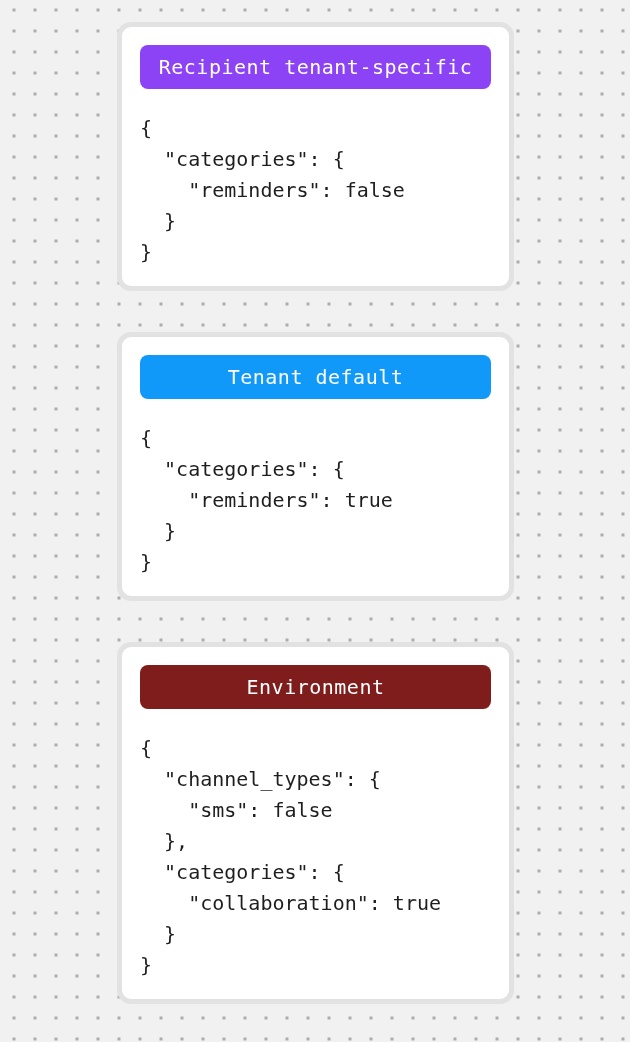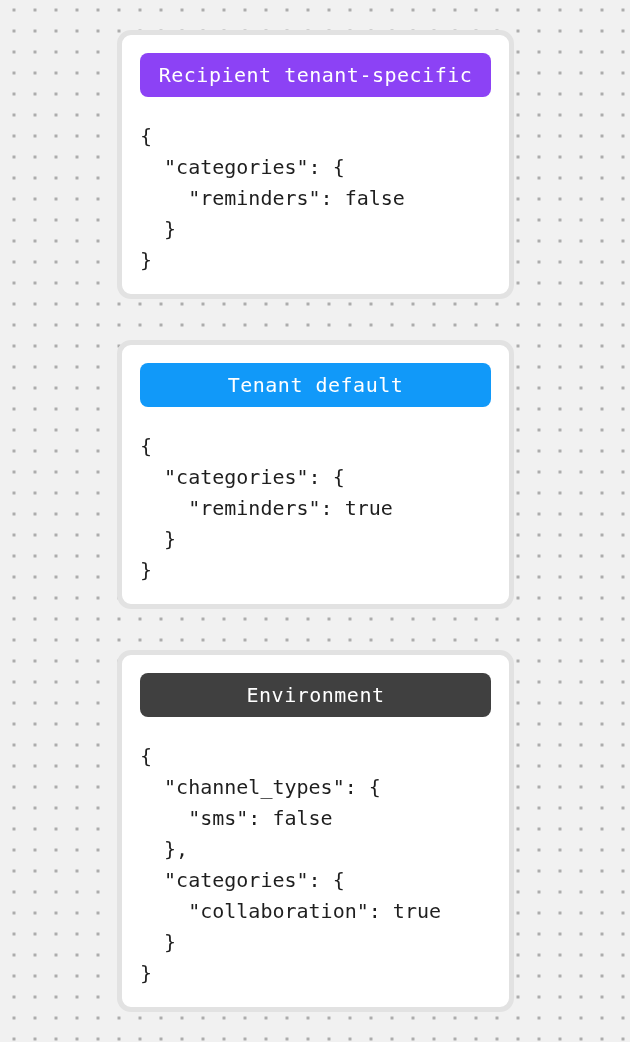--- a/index.html
+++ b/index.html
@@ -18,21 +18,21 @@
     font-family: "DejaVu Sans Mono", "Liberation Mono", monospace;
   }
   .canvas {
     position: relative;
     width: 630px;
     height: 1042px;
   }
   .card-column {
     position: absolute;
     left: 117px;
-    top: 30px;
+    top: 22px;
     width: 397px;
     display: flex;
     flex-direction: column;
     gap: 41px;
   }
   .card {
     box-sizing: border-box;
     width: 397px;
     background: #ffffff;
     border: 5px solid #e2e2e2;
@@ -85,21 +85,21 @@
         <span>Tenant default</span>
       </div>
       <pre class="code">{
   "categories": {
     "reminders": true
   }
 }</pre>
     </div>
 
     <div class="card">
-      <div class="badge" style="background-color: #404040;">
+      <div class="badge" style="background-color: #7f1d1d;">
         <span>Environment</span>
       </div>
       <pre class="code">{
   "channel_types": {
     "sms": false
   },
   "categories": {
     "collaboration": true
   }
 }</pre>

